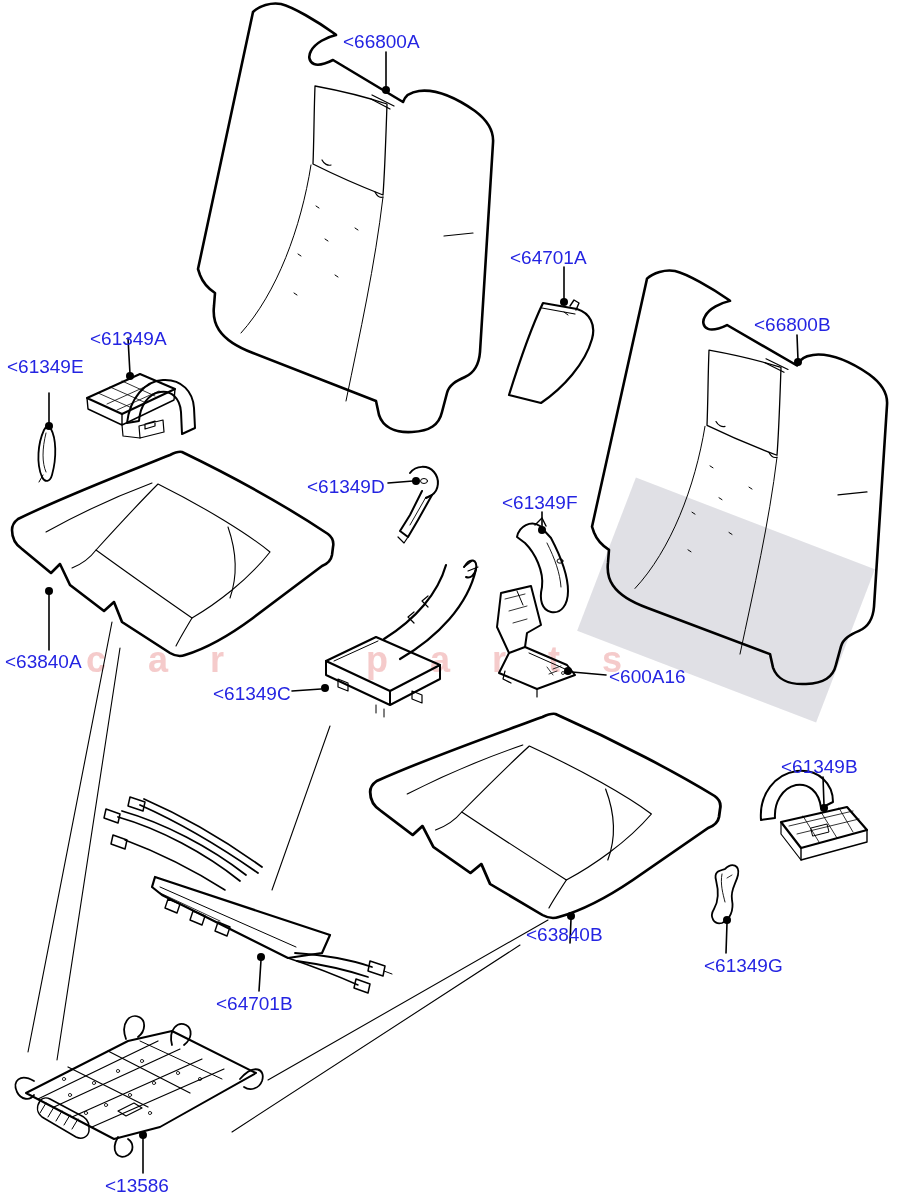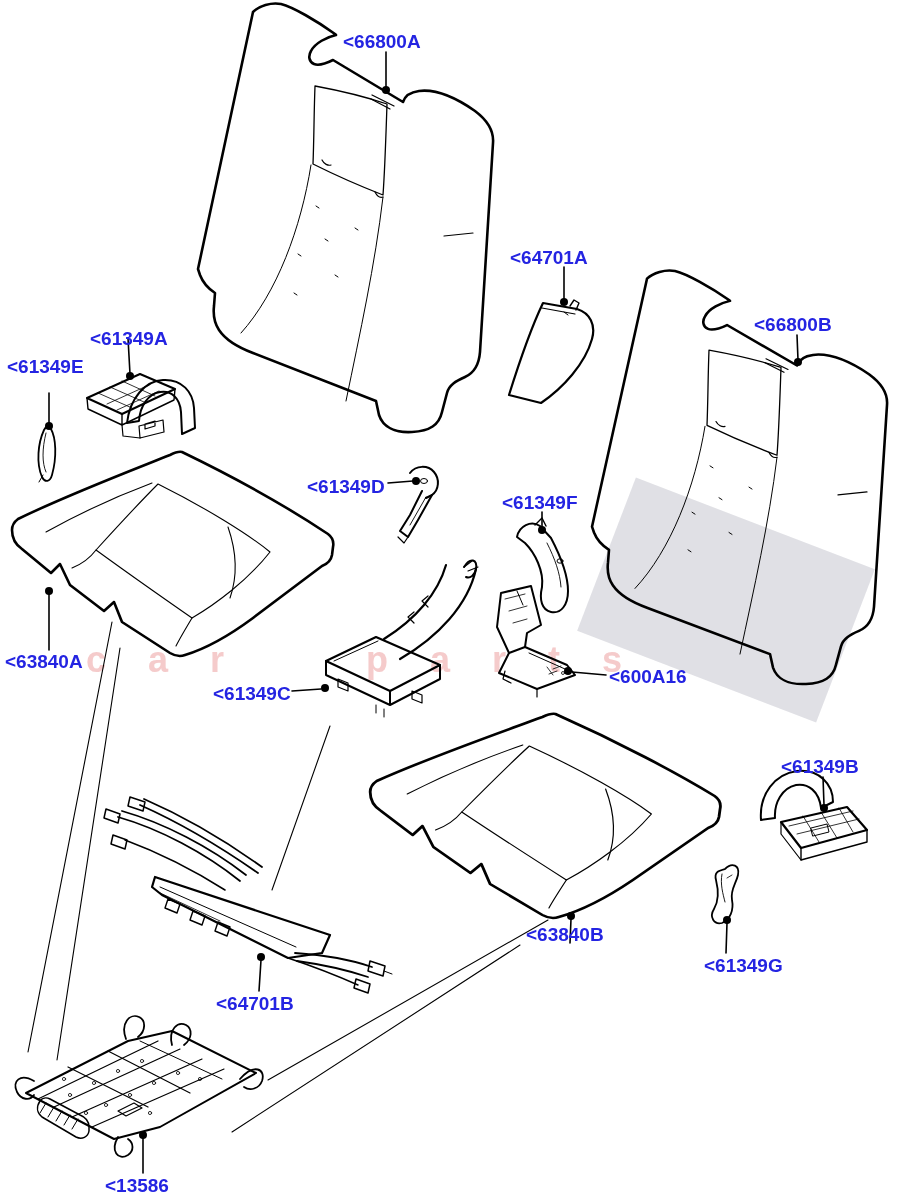--- a/index.html
+++ b/index.html
@@ -20,21 +20,21 @@
     font-family:"Liberation Sans",sans-serif;font-weight:bold;
     font-size:36px;line-height:1;letter-spacing:42px;word-spacing:48px;
     color:var(--pink,#f5cccc);user-select:none;
   }
   svg.art{position:absolute;left:0;top:0;z-index:1;}
   svg.art path, svg.art ellipse, svg.art line, svg.art circle{
     fill:none;stroke:var(--line,#000);stroke-linecap:round;stroke-linejoin:round;
   }
   svg.art circle.dot{fill:var(--line,#000);stroke:none;}
   svg.art .checkerfill rect{stroke:none;fill:var(--checker,#d8d8de);}
-  .callouts{position:absolute;left:0;top:0;width:100%;height:100%;z-index:2;pointer-events:none;font-weight:bold;}
+  .callouts{position:absolute;left:0;top:0;width:100%;height:100%;z-index:2;pointer-events:none;}
   .callout{
     position:absolute;white-space:nowrap;pointer-events:auto;cursor:pointer;
     font-size:19px;color:var(--callout,#2323e0);font-family:"Liberation Sans",sans-serif;
   }
 </style>
 </head>
 <body>
 
 <div class="canvas">
 

